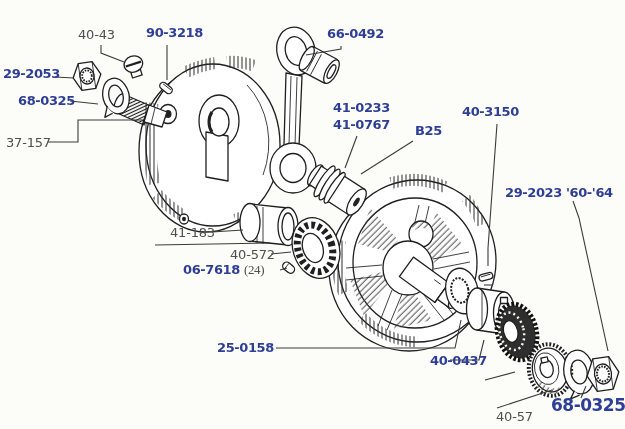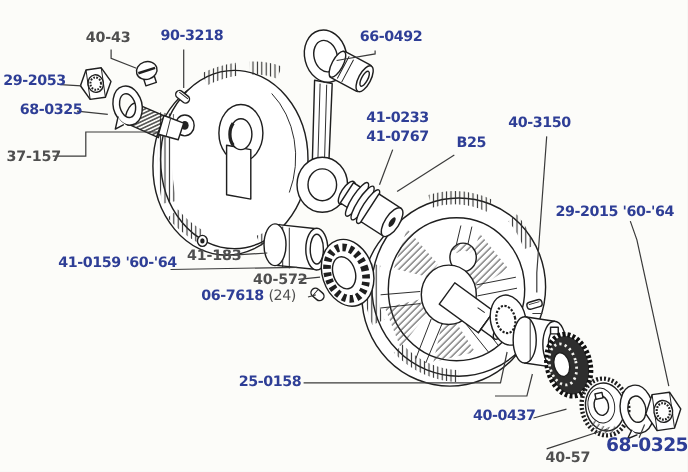--- a/index.html
+++ b/index.html
@@ -4,23 +4,23 @@
 <style>
   :root{
     --navy:#2e3e96; --gray:#4f4f4f; --line:#3b3b3b; --ink:#1f1f1f; --bg:#fcfcf9;
   }
   html,body{margin:0;padding:0;}
   body{font-family:"DejaVu Sans","Liberation Sans",sans-serif;background:#e8e8e8;}
   .stage{position:relative;width:625px;height:429px;background:var(--bg);overflow:hidden;}
   .stage svg{position:absolute;left:0;top:0;}
   .lbl{position:absolute;font-size:13px;font-weight:bold;color:var(--navy);
        letter-spacing:-0.4px;white-space:nowrap;line-height:15px;}
-  .lbl.gray{color:var(--gray);font-weight:bold;letter-spacing:-0.2px;}
+  .lbl.gray{color:var(--gray);font-weight:normal;letter-spacing:-0.2px;}
   .lbl.big{font-size:17px;letter-spacing:-0.5px;}
-  .gray-inline{color:var(--gray);font-weight:normal;}
+  .gray-inline{color:var(--gray);font-weight:normal;font-family:Liberation Serif, serif;}
   .draw{stroke:var(--ink);stroke-width:1.3;stroke-linejoin:round;stroke-linecap:round;}
   .thin{stroke:var(--ink);stroke-width:0.85;fill:none;}
   .leader{stroke:var(--line);stroke-width:1.1;fill:none;}
 </style>
 </head>
 <body>
 
 <div class="stage">
 
 <svg width="625" height="429" viewBox="0 0 625 429">
@@ -241,23 +241,22 @@
 <div class="lbl gray" style="left:78px;top:27px">40-43</div>
 <div class="lbl" style="left:146px;top:25px">90-3218</div>
 <div class="lbl" style="left:3px;top:66px">29-2053</div>
 <div class="lbl" style="left:18px;top:93px">68-0325</div>
 <div class="lbl gray" style="left:6px;top:135px">37-157</div>
 <div class="lbl" style="left:327px;top:26px">66-0492</div>
 <div class="lbl" style="left:333px;top:100px">41-0233</div>
 <div class="lbl" style="left:333px;top:117px">41-0767</div>
 <div class="lbl" style="left:415px;top:123px">B25</div>
 <div class="lbl" style="left:462px;top:104px">40-3150</div>
-<div class="lbl" style="left:505px;top:185px">29-2015 '60-'64</div>
-<div class="lbl" style="left:53px;top:232px">41-0159 '60-'64</div>
+<div class="lbl" style="left:505px;top:185px">29-2023 '60-'64</div>
 <div class="lbl gray" style="left:170px;top:225px">41-183</div>
 <div class="lbl gray" style="left:230px;top:247px">40-572</div>
 <div class="lbl" style="left:183px;top:262px"><span>06-7618</span> <span class="gray-inline">(24)</span></div>
 <div class="lbl" style="left:217px;top:340px">25-0158</div>
-<div class="lbl" style="left:430px;top:371px">40-0437</div>
+<div class="lbl" style="left:430px;top:353px">40-0437</div>
 <div class="lbl gray" style="left:496px;top:409px">40-57</div>
 <div class="lbl big" style="left:551px;top:398px">68-0325</div>
 
 </div>
 
 </body></html>

